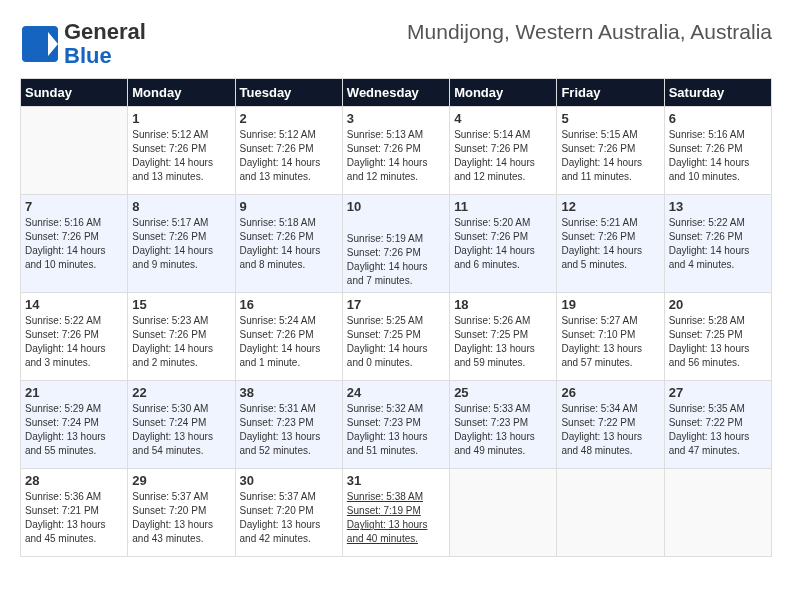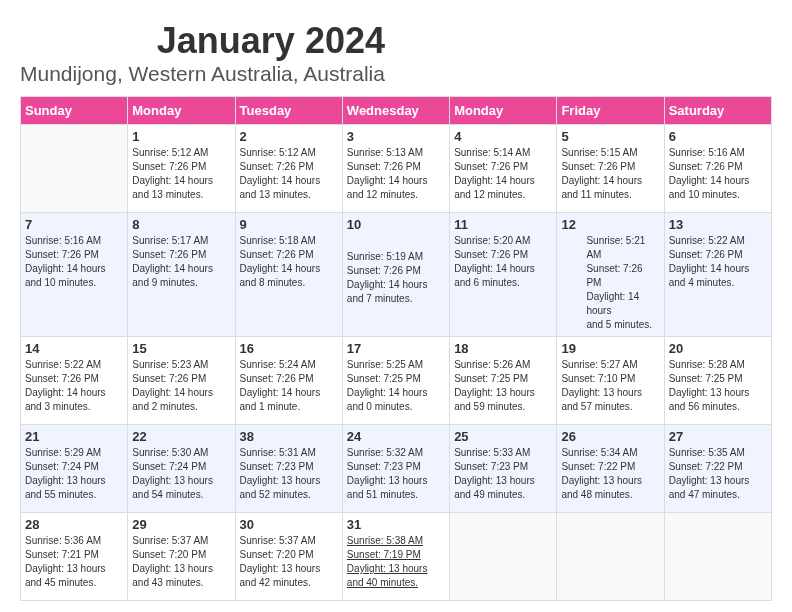--- a/index.html
+++ b/index.html
@@ -44,21 +44,21 @@
     .location-title {
       font-size: 21px;
       color: #555;
     }
     table {
       width: 100%;
       border-collapse: collapse;
       font-size: 11px;
     }
     thead tr th {
-      background: #ec4899;
+      background: #0f172a;
       color: #fff;
       padding: 6px 4px;
       text-align: left;
       font-size: 13px;
       font-weight: bold;
       border: 1px solid #ddd;
     }
     tbody tr td {
       border: 1px solid #ddd;
       vertical-align: top;
@@ -80,22 +80,31 @@
       line-height: 1.4;
     }
     .empty { background: #f9f9f9; }
     .row-even { background: #f0f4ff; }
     .row-odd { background: #fff; }
   </style>
 </head>
 <body>
 
 <div class="header">
+  <div class="logo">
+    <svg class="logo-icon" viewBox="0 0 40 40" width="48" height="48">
+      <rect x="2" y="2" width="36" height="36" rx="4" fill="#1565c0"></rect>
+      <polygon points="28,8 38,20 28,32" fill="white"></polygon>
+    </svg>
+    <div class="logo-text">
+      <div>General</div>
+      <div class="blue">Blue</div>
+    </div>
+  </div>
   <div class="title-block">
-    <div class="month-title">January 2024</div>
     <div class="location-title">Mundijong, Western Australia, Australia</div>
   </div>
 </div>
 
 <table>
   <thead>
     <tr id="header-row">
         <th>Sunday</th>
         <th>Monday</th>
         <th>Tuesday</th>
@@ -182,21 +191,21 @@
         </td>
         <td>
           <span class="day-num">11</span>
           <div class="day-info" style="white-space: pre-line;">Sunrise: 5:20 AM
 Sunset: 7:26 PM
 Daylight: 14 hours
 and 6 minutes.</div>
         </td>
         <td>
           <span class="day-num">12</span>
-          <div class="day-info" style="white-space: pre-line; margin-left: 25px;">Sunrise: 5:21 AM
+          <div class="day-info" style="white-space: pre-line;">Sunrise: 5:21 AM
 Sunset: 7:26 PM
 Daylight: 14 hours
 and 5 minutes.</div>
         </td>
         <td>
           <span class="day-num">13</span>
           <div class="day-info" style="white-space: pre-line;">Sunrise: 5:22 AM
 Sunset: 7:26 PM
 Daylight: 14 hours
 and 4 minutes.</div>

